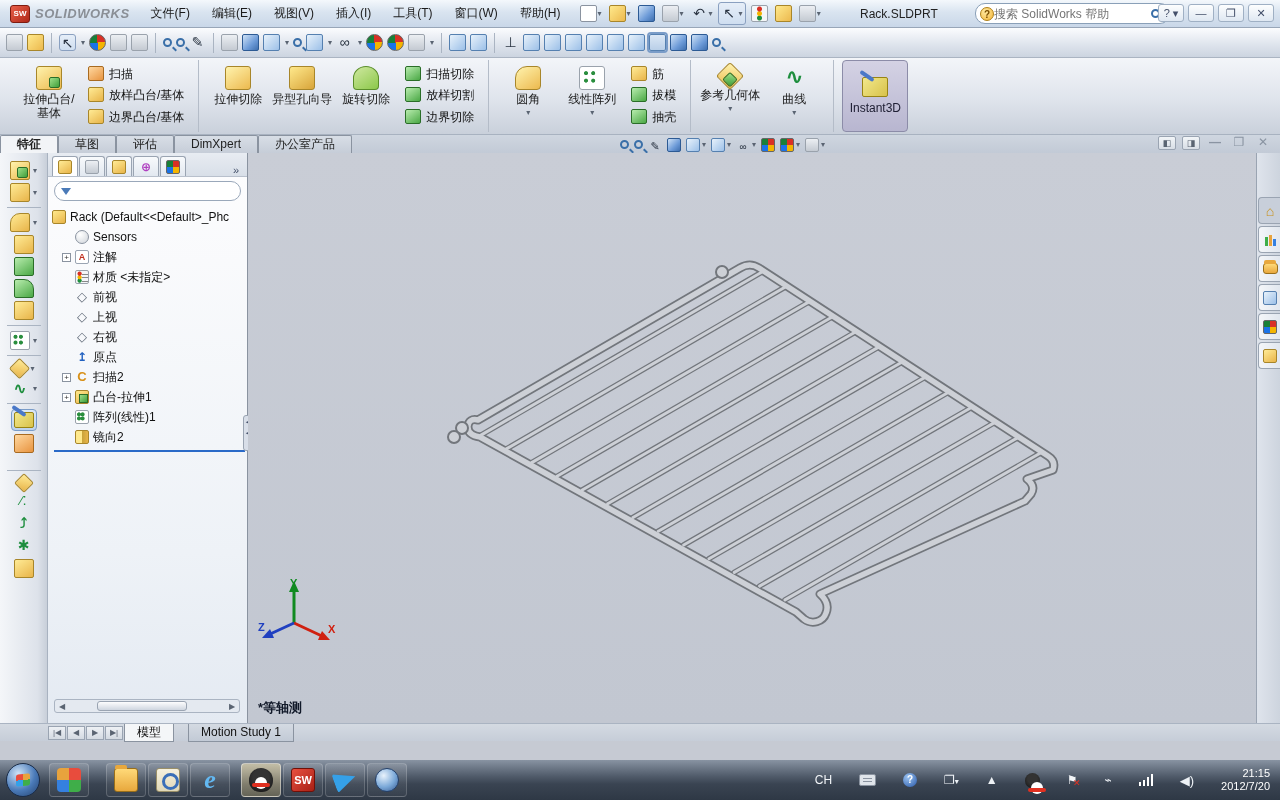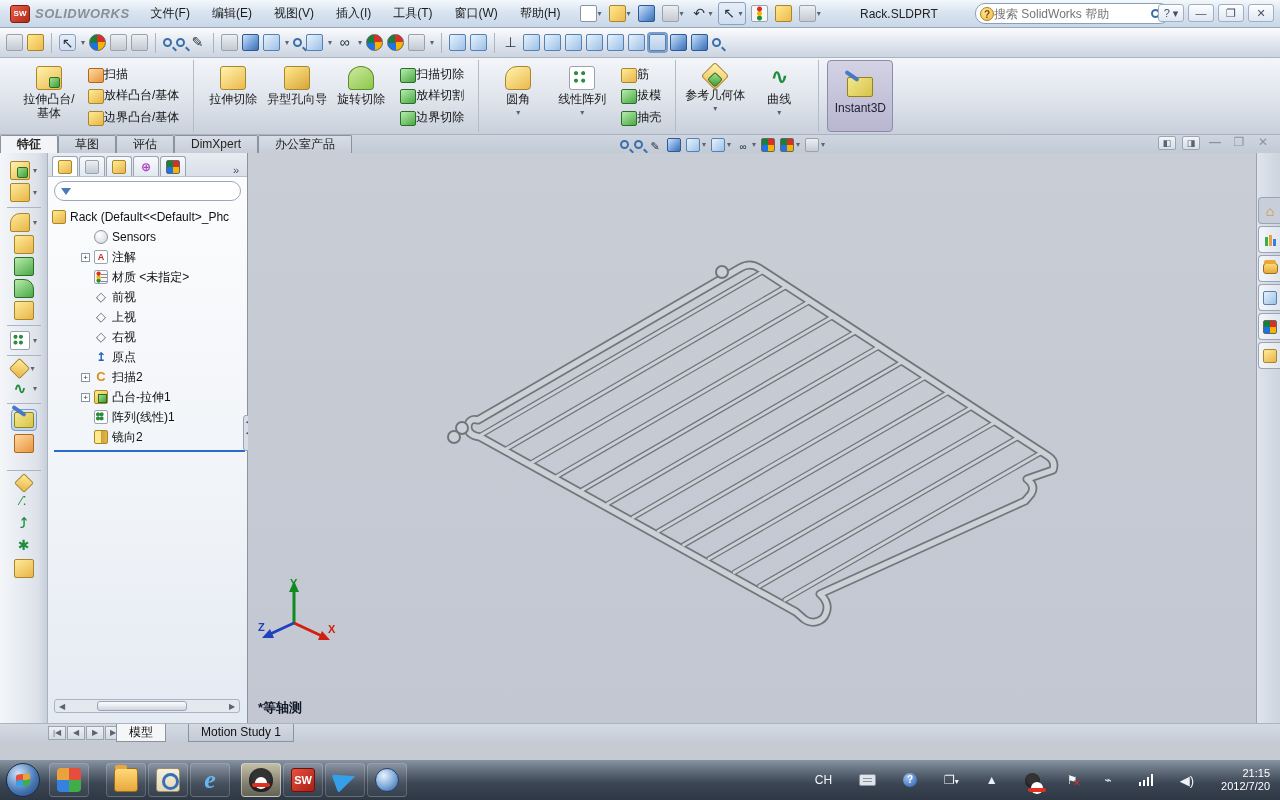--- a/index.html
+++ b/index.html
@@ -55,21 +55,21 @@
     background:linear-gradient(#f3f5f9,#dfe4ec 55%,#c9d0db); border-bottom:1px solid #a8b2c0;
     display:flex; align-items:stretch; padding:2px 4px 2px 10px; }
   .rgroup { display:flex; align-items:stretch; gap:2px; padding:0 8px; border-right:1px solid #b4bcc8; }
   .rbig { width:62px; display:flex; flex-direction:column; align-items:center; justify-content:flex-start; padding-top:6px; gap:2px; border-radius:3px; }
   .rbig .lbl { font-size:12px; text-align:center; line-height:14px; color:#1a1a1a; }
   .ri { width:26px; height:24px; border-radius:3px; }
   .ri-y { background:linear-gradient(145deg,#fff3ae,#ecb94e); border:1px solid #a8862a; position:relative; }
   .ri-y::after { content:""; position:absolute; right:1px; bottom:1px; width:9px; height:9px; background:linear-gradient(135deg,#9fe08a,#3f9e3a); border:1px solid #2a6e28; border-radius:2px; }
   .ri-plain::after { display:none; }
   .rstack { display:flex; flex-direction:column; justify-content:space-around; padding:4px 2px; }
-  .rsmall { display:flex; align-items:flex-end; padding:1px 4px; border-radius:2px; white-space:nowrap; }
+  .rsmall { display:flex; align-items:flex-start; gap:5px; padding:1px 4px; border-radius:2px; white-space:nowrap; }
   .si { width:16px; height:15px; border-radius:2px; flex:0 0 auto; }
   .si-y { background:linear-gradient(145deg,#ffeb96,#e8b449); border:1px solid #a8862a; }
   .si-g { background:linear-gradient(145deg,#b8ecae,#4aa845); border:1px solid #2a6e28; }
   .si-o { background:linear-gradient(145deg,#ffd8a0,#e89440); border:1px solid #a86a20; }
   .rcaret { font-size:8px; color:#5a6472; text-align:center; }
   #instant3d { width:66px; margin-left:8px; border:1px solid #8c8ca8; border-radius:4px;
     background:linear-gradient(#d4d2e4,#b8b6d0); display:flex; flex-direction:column; align-items:center; justify-content:center; gap:4px; }
   #instant3d .lbl { color:#202035; }
   .i3d-icon { width:26px; height:20px; background:linear-gradient(135deg,#f2e88c,#d8c24a); border:1px solid #988414; border-radius:2px; position:relative; }
   .i3d-icon::after { content:""; position:absolute; left:-4px; top:-4px; width:16px; height:4px; background:#4a78c8; transform:rotate(35deg); border-radius:2px; }
@@ -106,21 +106,21 @@
   .ptab { width:26px; height:20px; border:1px solid #9aa4b2; border-bottom:none; border-radius:3px 3px 0 0;
     background:linear-gradient(#f8fafc,#e2e8f0); display:flex; align-items:center; justify-content:center; }
   .ptab.active { background:#fff; }
   .pmore { margin-left:auto; font-size:11px; color:#44506a; padding:0 4px; }
   #filterrow { margin:4px 6px; height:20px; border:1px solid #9aa8ba; border-radius:10px; background:#fff; display:flex; align-items:center; padding:0 6px; gap:4px; }
   #filterrow input { border:none; outline:none; flex:1; font-size:11px; background:transparent; font-family:inherit; }
   .funnel { width:0; height:0; border-left:5px solid transparent; border-right:5px solid transparent; border-top:7px solid #4a7ab8; position:relative; }
   #tree { padding:2px 0 0 4px; }
   .titem { display:flex; align-items:center; height:20px; gap:4px; white-space:nowrap; overflow:hidden; }
   .titem .lbl { font-size:12px; color:#111; }
-  .indent { margin-left:29px; }
+  .indent { margin-left:10px; }
   .expander { width:9px; height:9px; border:1px solid #8a93a0; background:#fff; font-size:8px; line-height:7px; text-align:center; color:#333; flex:0 0 auto; }
   .noexp { width:9px; flex:0 0 auto; }
   .ti { width:14px; height:14px; display:inline-block; flex:0 0 auto; border-radius:2px; position:relative; }
   .ti-part { background:linear-gradient(145deg,#ffe98c,#e8b449); border:1px solid #a8862a; }
   .ti-sensor { border-radius:50%; background:radial-gradient(circle at 35% 30%,#fff,#cfd4da); border:1px solid #8a93a0; }
   .ti-note { background:#fff; border:1px solid #9aa4b2; color:#c03020; font-weight:bold; font-size:9px; text-align:center; line-height:12px; }
   .ti-mat { background:#f4f6f8; border:1px solid #9aa2ac;
     background-image:radial-gradient(circle at 30% 22%,#d93025 0 1.7px,transparent 2.5px),
       radial-gradient(circle at 30% 52%,#f4b400 0 1.7px,transparent 2.5px),
       radial-gradient(circle at 30% 80%,#1e8e3e 0 1.7px,transparent 2.5px),
@@ -700,21 +700,21 @@
     </div>
   </div>
 
   <div id="doctabs">
     <div class="navbtns">
       <span class="nbtn">|◀</span>
       <span class="nbtn">◀</span>
       <span class="nbtn">▶</span>
       <span class="nbtn">▶|</span>
     </div>
-    <span class="dtab active" style="left:116px;">模型</span>
+    <span class="dtab active" style="left:124px;">模型</span>
     <span class="dtab" style="left:188px;">Motion Study 1</span>
   </div>
 
 
   <div id="taskbar">
     <span class="orb"></span>
     <span class="app">
         <span class="ai ai-grid"></span>
       </span>
     <span class="app" style="margin-left:16px;">

